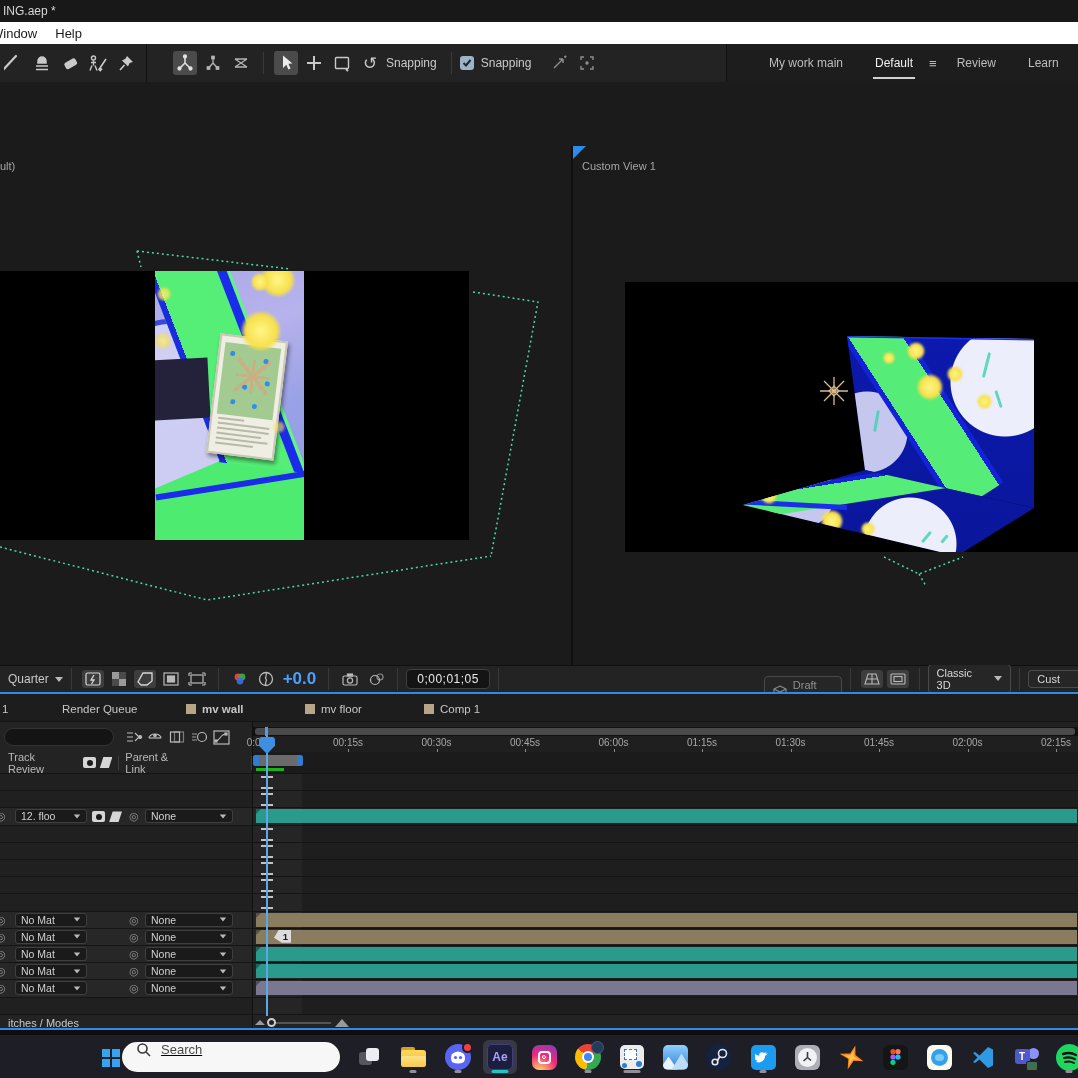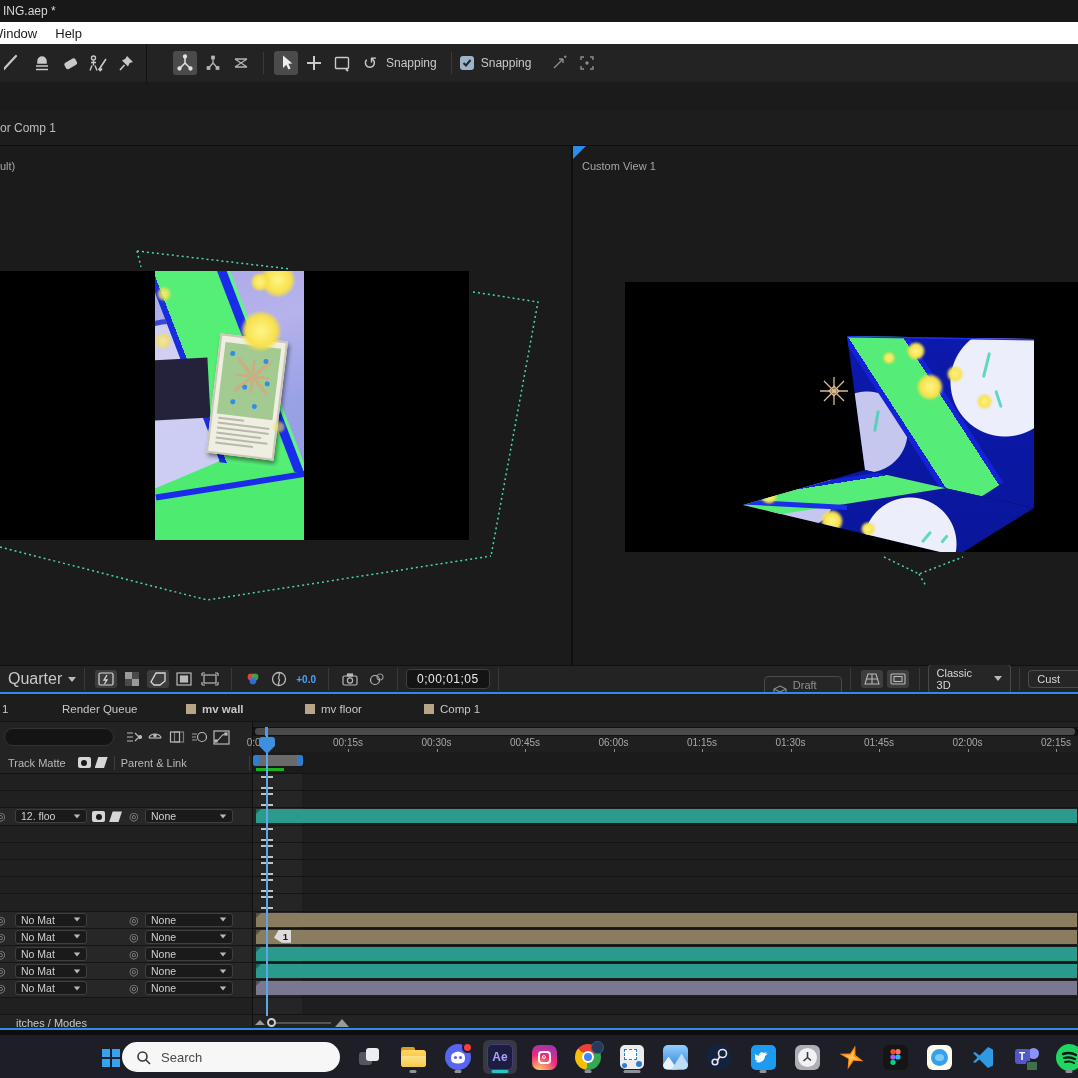--- a/index.html
+++ b/index.html
@@ -102,21 +102,21 @@
   
   #viewerbar { left:0; top:665px; width:1078px; height:27px; background:#232323; border-top:1px solid #101010;
     display:flex; align-items:center; }
   .vb-ico { width:22px; height:18px; display:flex; align-items:center; justify-content:center; border-radius:3px; margin:0 2px; }
   .vb-ico.on { background:#3d3d3d; }
   #vb-right { position:absolute; left:764px; top:665px; height:27px; display:flex; align-items:center; width:314px; overflow:hidden; }
   .vb-box { border:1px solid #4a4a4a; border-radius:4px; color:#d8d8d8; font-size:11px;
     display:flex; align-items:center; gap:6px; padding:2px 8px; background:#262626; }
   #timecode { background:#141414; border:1px solid #3f3f3f; border-radius:4px; color:#e8e8e8;
     font-size:12px; padding:2px 10px; letter-spacing:.5px; }
-  .exposure { color:#4aa0ff; font-size:10px; font-weight:bold; }
+  .exposure { color:#4aa0ff; font-size:17px; font-weight:bold; }
   .dim { color:#8f8f8f;margin-top:25px; }
 
   .blue-line { left:0; width:1078px; height:2px; background:#2d8ceb; z-index:30; }
 
   
   #tltabs { left:0; top:695px; width:1078px; height:27px; background:#1d1d1d; border-bottom:1px solid #141414; }
   .tl-tab { position:absolute; top:0; height:27px; display:flex; align-items:center; gap:6px; color:#c6c6c6; font-size:11.5px; }
   .tab-swatch { width:10px; height:10px; background:#b6a687; }
 
   
@@ -183,21 +183,21 @@
 
   
   #taskgap { left:0; top:1030px; width:1078px; height:5px; background:#0d0d0d; }
   #taskbar { left:0; top:1035px; width:1078px; height:43px; background:#1d1e26; }
   .tb-app { position:absolute; top:5px; width:34px; height:34px; display:flex; align-items:center; justify-content:center; border-radius:6px; }
   .tb-app.active { background:#383944; }
   .tb-dash { position:absolute; bottom:1px; left:50%; transform:translateX(-50%); width:7px; height:3px; border-radius:2px; background:#8f909a; }
   .tb-dash.wide { width:17px; }
   .tb-dash.teal { width:17px; background:#27c4c4; }
   #tb-search { position:absolute; left:122px; top:7px; width:218px; height:30px; background:#f7f7f7; border-radius:15px;
-    display:flex; align-items:center; gap:10px; padding:0 14px; }
+    display:flex; align-items:flex-start; gap:10px; padding:0 14px;text-decoration:underline; }
   #tb-search span { color:#4a4a4a; font-size:13px; }
   .win-grid { width:8px; height:8px; background:#35a3f0; box-shadow:10px 0 #35a3f0,0 10px #35a3f0,10px 10px #35a3f0; margin:-9px -9px 0 0; }
   .ae-tile { width:26px; height:26px; background:#1d1d3f; border:1px solid #40407a; border-radius:5px;
     color:#a8a2ff; font-size:12px; font-weight:bold; display:flex; align-items:center; justify-content:center; }
 </style>
 </head>
 <body>
 
 <div id="screen">
 
@@ -300,24 +300,28 @@
         </svg>
     </div>
     <div class="tool">
       <svg width="18" height="18" fill="none" stroke="#8f8f8f" stroke-width="1.4">
           <path d="M3 6 V3 h3 M12 3 h3 v3 M15 12 v3 h-3 M6 15 H3 v-3"></path>
           <circle cx="9" cy="9" r="1" fill="#8f8f8f"></circle>
         </svg>
     </div>
   </div>
 
-
-  <div id="comptabs2" class="abs">
-    <span class="lbl">or Comp 1</span>
-  </div>
+  <div id="workspaces">
+      <span class="ws">My work main</span>
+      <span class="ws active">Default</span>
+      <span class="ws-menu">≡</span>
+      <span class="ws">Review</span>
+      <span class="ws">Learn</span>
+    </div>
+
 
   <div id="viewers" class="abs">
     <span class="view-label abs" style="left:0;top:14px">ult)</span>
     <div id="blue-corner" class="abs"></div>
     <span class="view-label abs" style="left:10px;top:14px;margin-left:572px">Custom View 1</span>
     <div id="viewer-split" class="abs"></div>
 
     <div id="lframe" class="abs">
       <div id="lv" class="abs">
         <div id="lv-arch" class="abs"></div>
@@ -392,21 +396,21 @@
         <path d="M473 146 L538 156 L491 410"></path>
         <path d="M0 401 L207 454 L491 410"></path>
         <path d="M884 411 L919 428 L963 411"></path>
         <path d="M919 428 L926 440"></path>
       </g>
     </svg>
   </div>
 
   <div id="viewerbar" class="abs">
     <div style="display:flex;align-items:center;gap:6px;margin-left:8px">
-      <span class="txt" style="font-size:16px">Quarter</span>
+      <span class="txt" style="font-size:12px">Quarter</span>
       <span class="chev"></span>
     </div>
     <div class="tb-sep"></div>
     <div class="vb-ico on">
       <svg width="16" height="14" fill="none" stroke="#d8d8d8" stroke-width="1.2">
           <rect x="1" y="1" width="14" height="12" rx="1.5"></rect>
           <path d="M9 3 L6 8 h3 l-2.5 4" stroke-width="1.3"></path>
         </svg>
     </div>
     <div class="vb-ico">
@@ -580,21 +584,21 @@
         <span class="tick-mark" style="left: 538.5px;"></span>
         <span class="tick-label" style="left: 627px;">01:45s</span>
         <span class="tick-mark" style="left: 627px;"></span>
         <span class="tick-label" style="left: 715.5px;">02:00s</span>
         <span class="tick-mark" style="left: 715.5px;"></span>
         <span class="tick-label" style="left: 804px;">02:15s</span>
         <span class="tick-mark" style="left: 804px;"></span>
       </div>
 
     <div id="tl-header">
-      <span class="h-txt" style="margin-left:8px">Track Matte</span>
+      <span class="h-txt" style="margin-left:8px">Track Review</span>
       <div style="width:12px"></div>
       <span class="matte-ico1"></span>
       <div style="width:4px"></div>
       <span class="matte-ico2"></span>
       <div class="vdiv" style="height:14px;margin:0 6px"></div>
       <span class="h-txt">Parent &amp; Link</span>
       <div class="vdiv" style="height:14px;margin-left:62px"></div>
     </div>
     <div id="tl-header-right">
       <div id="workarea"></div>
@@ -740,21 +744,21 @@
         <div class="row-right" style="top: 223.6px;">
           <div class="band"></div>
         </div>
       </div>
 
     <div id="playhead-line"></div>
     <div id="playhead-head"></div>
     <div id="tl-colsplit"></div>
 
     <div id="tl-bottom">
-      <span class="txt" style="margin-left:16px">itches / Modes</span>
+      <span class="txt" style="margin-left:8px">itches / Modes</span>
       <div id="zoomctl">
         <span class="mtn-s"></span>
         <div id="zoom-track">
             <div id="zoom-knob"></div>
           </div>
         <span class="mtn-b"></span>
       </div>
     </div>
   </div>
 

